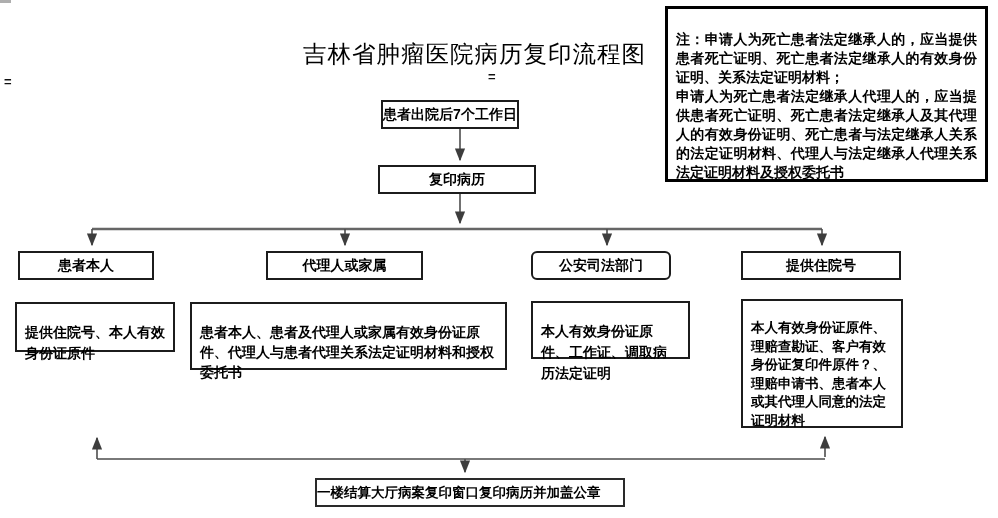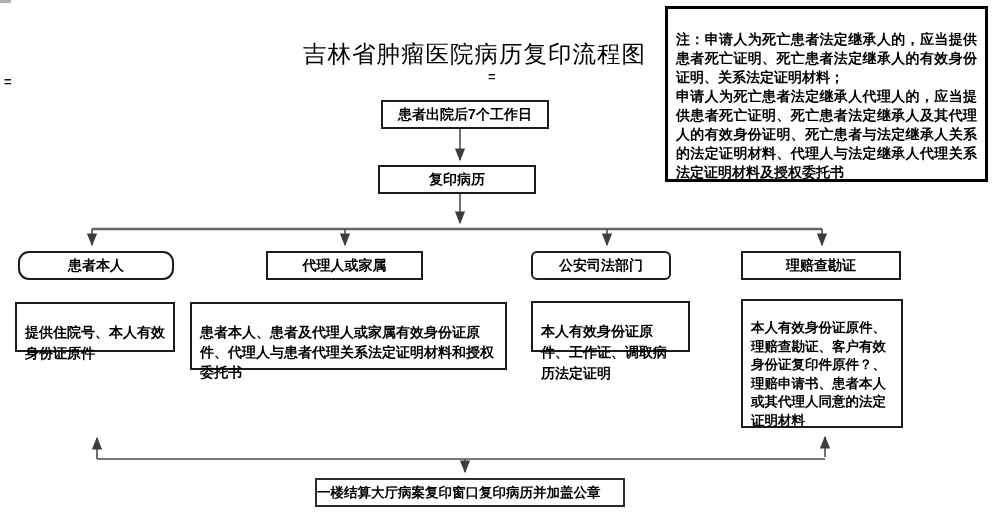--- a/index.html
+++ b/index.html
@@ -19,30 +19,30 @@
   .note{
     position:absolute;left:665px;top:6px;width:323px;height:176px;
     border:3px solid #000;box-sizing:border-box;padding:21px 8px;
     font-size:14px;font-weight:bold;line-height:19px;text-align:justify;
   }
   .box{
     position:absolute;box-sizing:border-box;border:2px solid #1c1c1c;
     background:#fff;font-weight:bold;
   }
   .hdr{height:29px;font-size:14px;text-align:center;line-height:25px;white-space:nowrap;}
-  .start{left:381px;top:100px;width:168px;}
+  .start{left:381px;top:100px;width:138px;}
   .copy{left:378px;top:165px;width:158px;}
-  .b1{left:18px;top:251px;width:156px;border-radius:11px;}
+  .b1{left:18px;top:251px;width:136px;}
   .b2{left:266px;top:251px;width:157px;}
   .b3{left:531px;top:251px;width:140px;border-radius:6px;}
   .b4{left:741px;top:251px;width:160px;}
   .detail{top:302px;font-size:14px;line-height:21px;padding:18px 8px;text-align:left;}
   .d1{left:15px;width:160px;height:50px;}
   .d2{left:190px;width:317px;height:68px;line-height:20px;}
-  .d3{left:531px;top:301px;width:159px;height:51px;}
+  .d3{left:531px;top:301px;width:159px;height:58px;}
   .d4{left:741px;top:299px;width:162px;height:129px;font-size:13.5px;line-height:18.6px;}
   .end{
     left:315px;top:478px;width:310px;height:29px;font-size:13.5px;
     text-align:left;line-height:25px;border-color:#2a2a2a;white-space:nowrap;
   }
   .connectors{position:absolute;left:0;top:0;pointer-events:none;}
 </style>
 </head>
 <body>
 
@@ -85,21 +85,21 @@
 
     <line x1="465" y1="459" x2="465" y2="472" stroke="#4d4d4d" stroke-width="1.6" marker-end="url(#arrow)"></line>
   </svg>
 
   <div class="box hdr start">患者出院后7个工作日</div>
   <div class="box hdr copy">复印病历</div>
 
   <div class="box hdr b1">患者本人</div>
   <div class="box hdr b2">代理人或家属</div>
   <div class="box hdr b3">公安司法部门</div>
-  <div class="box hdr b4">理赔查勘证</div>
+  <div class="box hdr b4">提供住院号</div>
 
   <div class="box detail d1">提供住院号、本人有效身份证原件</div>
   <div class="box detail d2">患者本人、患者及代理人或家属有效身份证原件、代理人与患者代理关系法定证明材料和授权委托书</div>
   <div class="box detail d3">本人有效身份证原件、工作证、调取病历法定证明</div>
   <div class="box detail d4">本人有效身份证原件、理赔查勘证、客户有效身份证复印件原件？、理赔申请书、患者本人或其代理人同意的法定证明材料</div>
 
   <div class="box end">一楼结算大厅病案复印窗口复印病历并加盖公章</div>
 
 </div>
 

